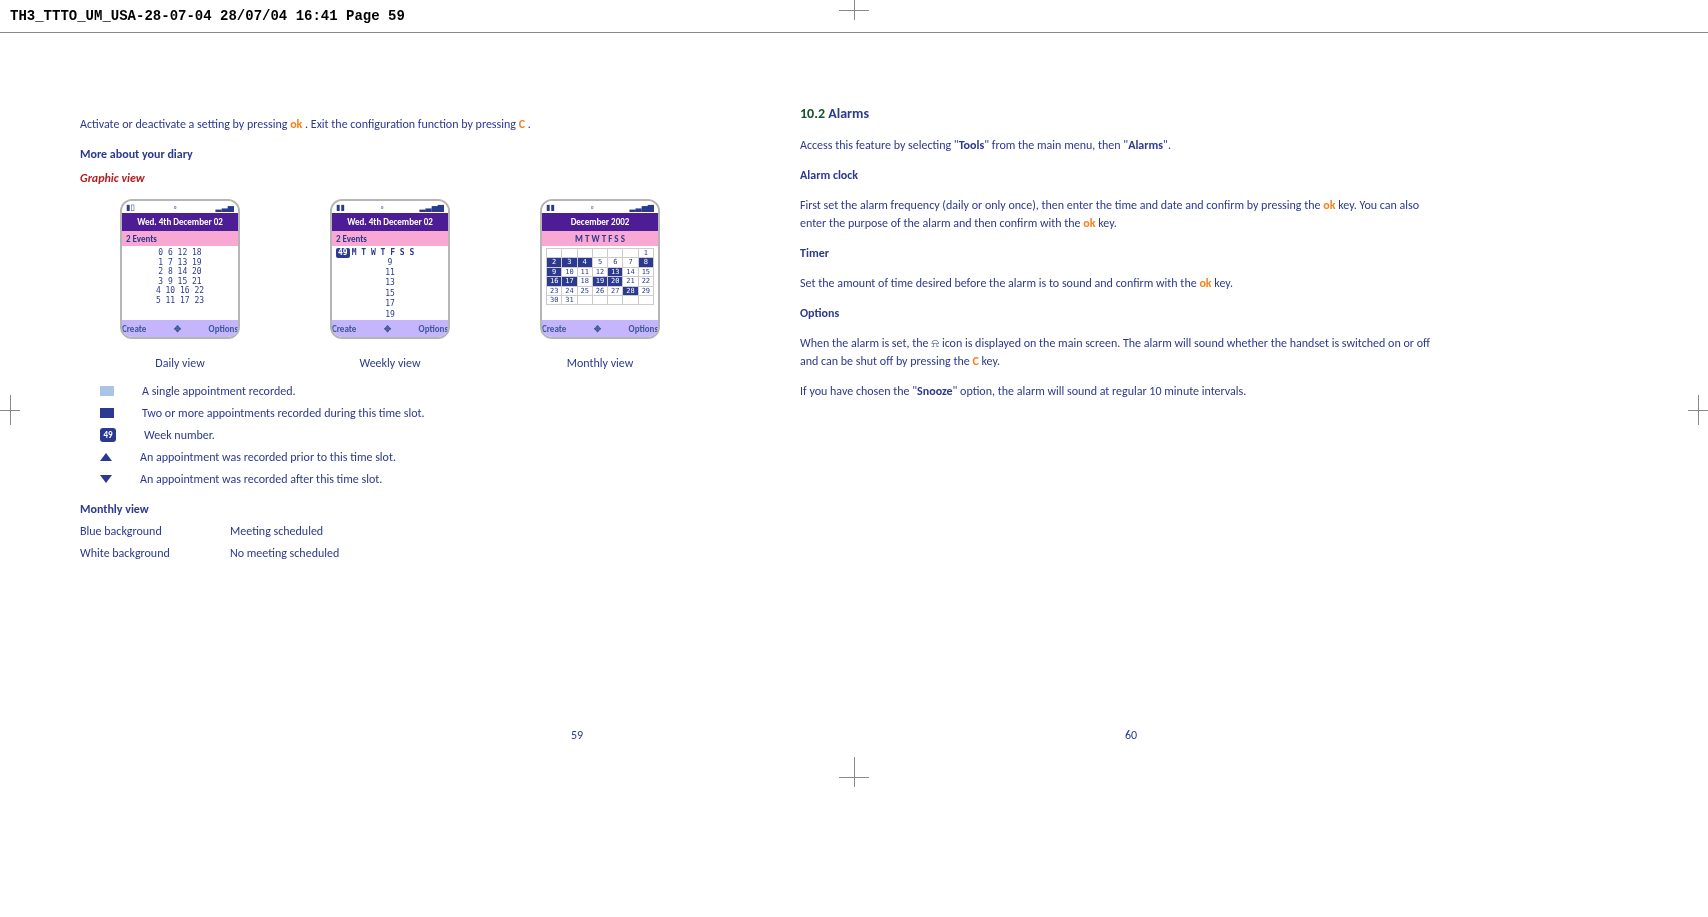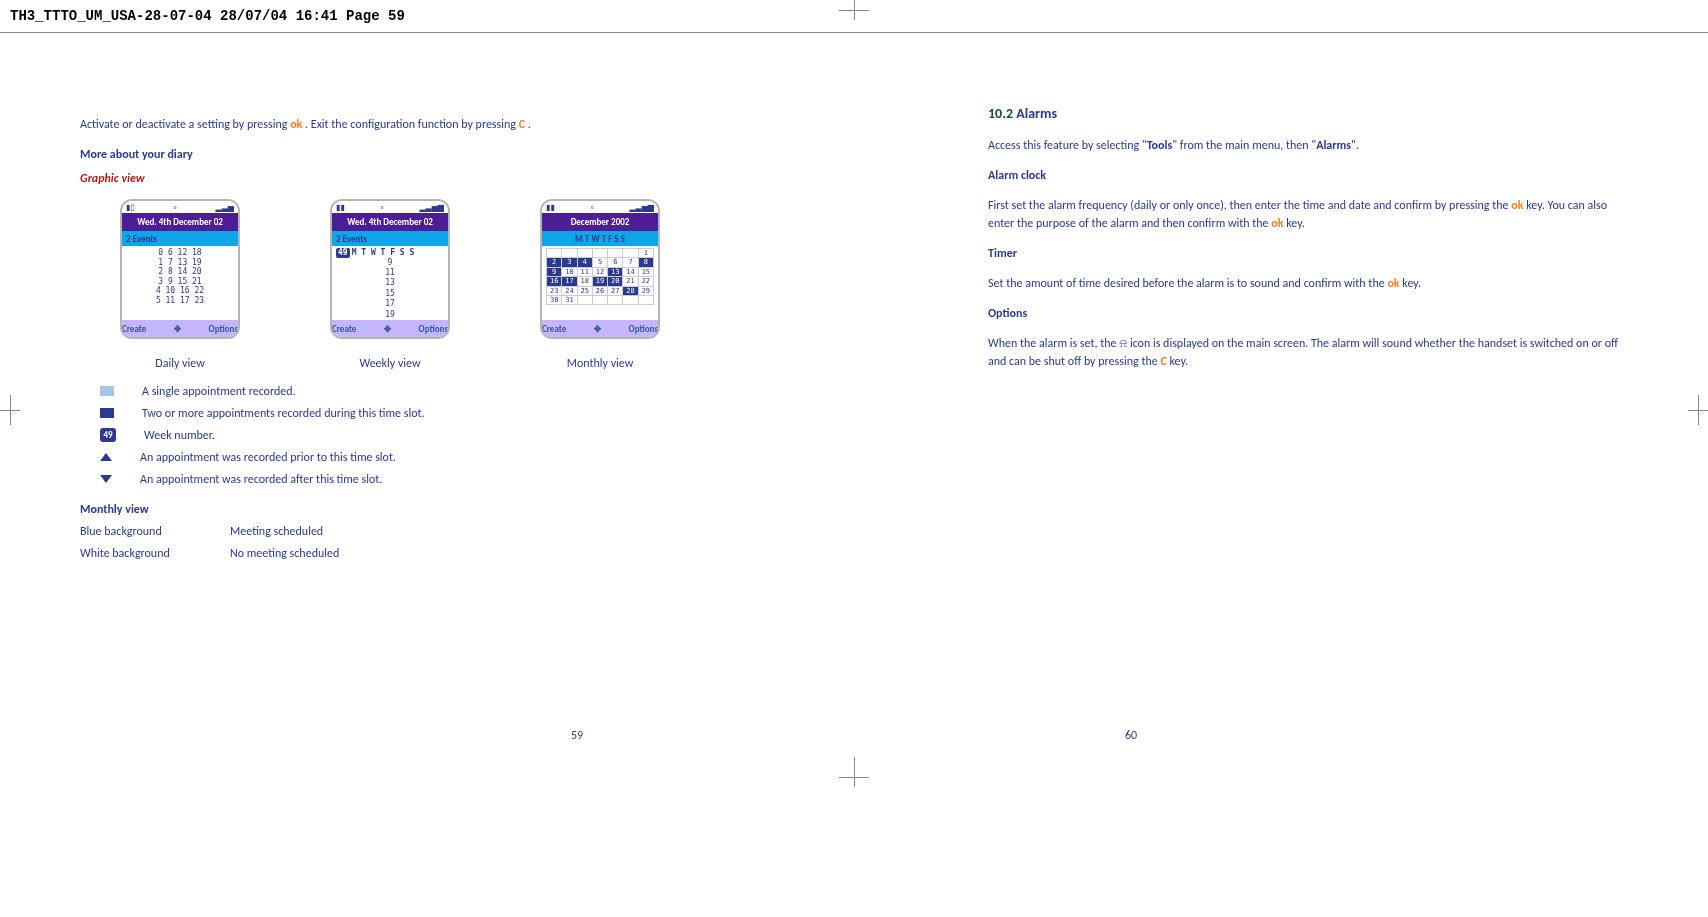--- a/index.html
+++ b/index.html
@@ -17,21 +17,20 @@
     font-family: "Courier New", monospace;
     color: #000;
     font-size: 14px;
     padding: 8px 10px;
     border-bottom: 1px solid #888;
     font-weight: bold;
   }
   .pages {
     display: flex;
     flex-direction: row;
-    justify-content: space-between;
     padding: 70px 80px 0 80px;
     gap: 80px;
   }
   .page {
     flex: 1;
     max-width: 640px;
     line-height: 1.5;
   }
   .orange { color: #f58220; font-weight: bold; }
   .bold { font-weight: bold; }
@@ -61,21 +60,21 @@
   .phone .status { height: 12px; background: #fff; font-size: 8px; display:flex; justify-content:space-between; padding: 0 4px; align-items:center;}
   .phone .title-bar {
     background: #4c1d95;
     color: #fff;
     font-weight: bold;
     font-size: 9px;
     padding: 2px 0;
     text-align: center;
   }
   .phone .sub-bar {
-    background: #0ea5e9;
+    background: #f9a8d4;
     color: #2b3990;
     font-weight: bold;
     font-size: 9px;
     padding: 1px 4px;
     text-align: left;
   }
   .phone .body { padding: 2px 4px; height: 88px; font-family: monospace; font-size: 8px; line-height:1.2;}
   .phone .soft-row {
     display: flex;
     justify-content: space-between;
@@ -347,20 +346,23 @@
     </p>
 
     <div class="section-title">Options</div>
     <p>
       <span>When the alarm is set, the </span>
       <span class="bell-icon">⍾</span>
       <span> icon is displayed on the main screen. The alarm will sound whether the handset is switched on or off and can be shut off by pressing the </span>
       <span class="orange">C</span>
       <span> key.</span>
     </p>
+    <p>
+      <span>If you have chosen the "</span><span class="bold">Snooze</span><span>" option, the alarm will sound at regular 10 minute intervals.</span>
+    </p>
   </div>
 
 </div>
 
 <div class="footer-nums">
   <span>59</span>
   <span>60</span>
 </div>
 
 </body></html>

